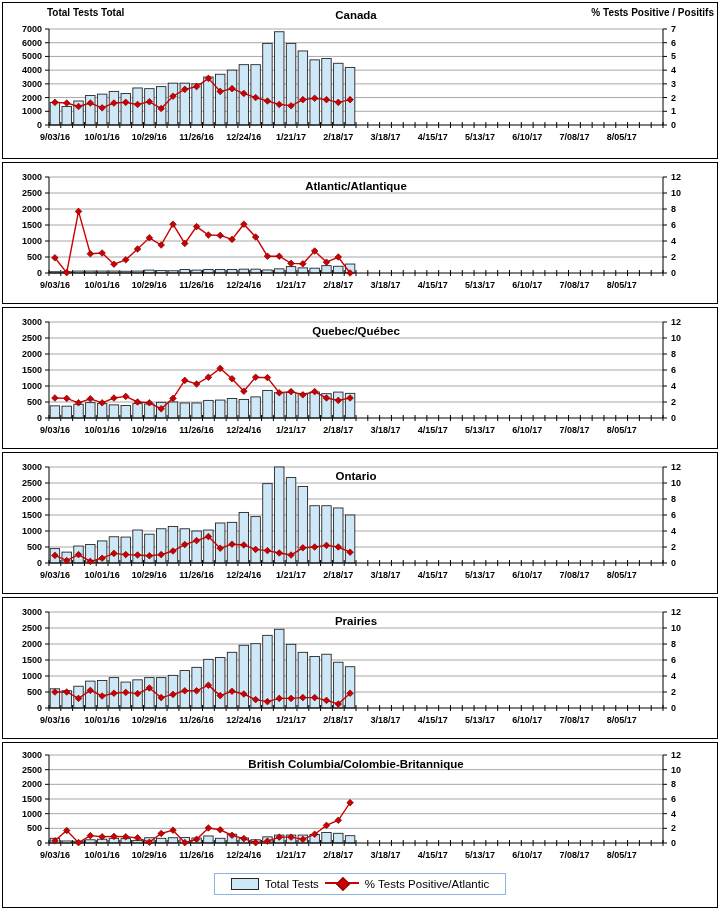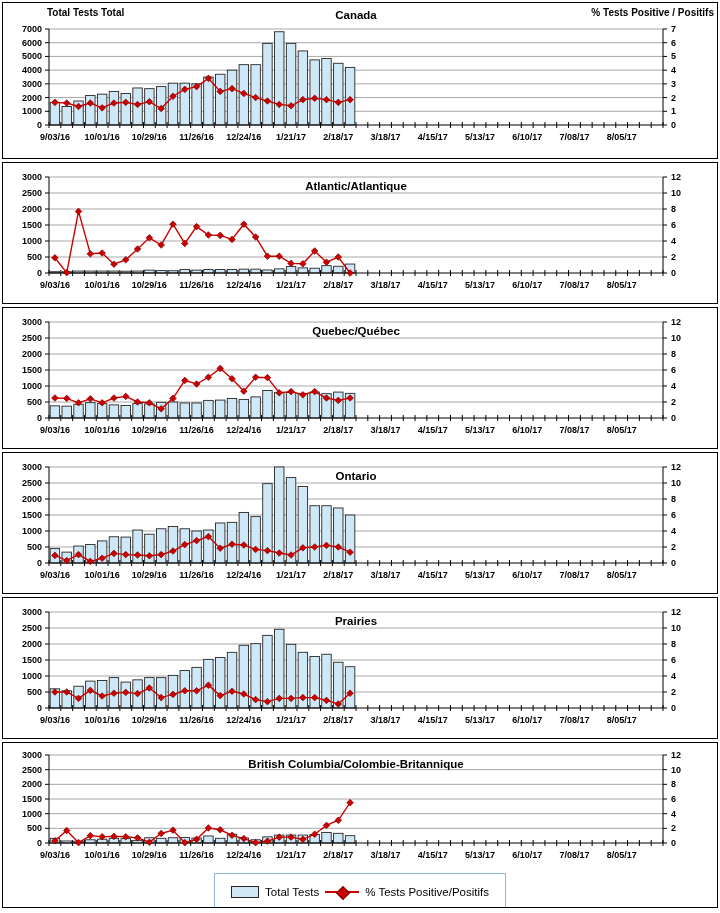--- a/index.html
+++ b/index.html
@@ -7,21 +7,21 @@
   .panel{margin:0 2px 3px 2px;border:1px solid #000;background:#fff;overflow:hidden;}
   .panel.tall{height:155px;}
   .panel.std{height:140px;}
   .panel.bc{height:164px;}
   svg.chart{display:block;}
   svg text{fill:#000;font-family:"Liberation Sans", sans-serif;}
   text.tick-label{font-size:9px;font-weight:bold;}
   text.chart-title{font-size:11.5px;font-weight:bold;}
   text.axis-head{font-size:10px;font-weight:bold;}
   .legend-row{display:flex;justify-content:center;margin-top:2px;}
-  .legend-box{display:flex;align-items:center;gap:6px;border:1px solid #8DB4E2;padding:12px 16px;background:#fff;}
+  .legend-box{display:flex;gap:6px;border:1px solid #8DB4E2;padding:4px 16px;background:#fff;}
   .legend-label{font-size:11.5px;color:#000;white-space:nowrap;}
   .swatch{display:inline-block;width:26px;height:10px;border:1px solid #333;}
   .line-swatch{position:relative;display:inline-block;width:34px;height:10px;}
   .line-swatch .seg{position:absolute;left:0;top:4px;width:34px;height:2px;}
   .line-swatch .diamond{position:absolute;left:13px;top:1px;width:8px;height:8px;transform:rotate(45deg);}
 </style>
 </head>
 <body>
 
 <div class="panel tall">
@@ -1045,16 +1045,16 @@
       <text x="353" y="25" class="chart-title" text-anchor="middle">British Columbia/Colombie-Britannique</text>
     </svg>
   <div class="legend-row">
     <div class="legend-box" style="border-color: rgb(141, 180, 226);">
       <span class="swatch" style="background: rgb(207, 232, 248); border-color: rgb(38, 38, 38);"></span>
       <span class="legend-label">Total Tests</span>
       <span class="line-swatch">
         <span class="seg" style="background: rgb(204, 0, 0);"></span>
         <span class="diamond" style="background: rgb(204, 0, 0); border: 1px solid rgb(127, 0, 0);"></span>
       </span>
-      <span class="legend-label">% Tests Positive/Positifs</span>
+      <span class="legend-label">% Tests Positive/Atlantic</span>
     </div>
   </div>
 </div>
 
 </body></html>

